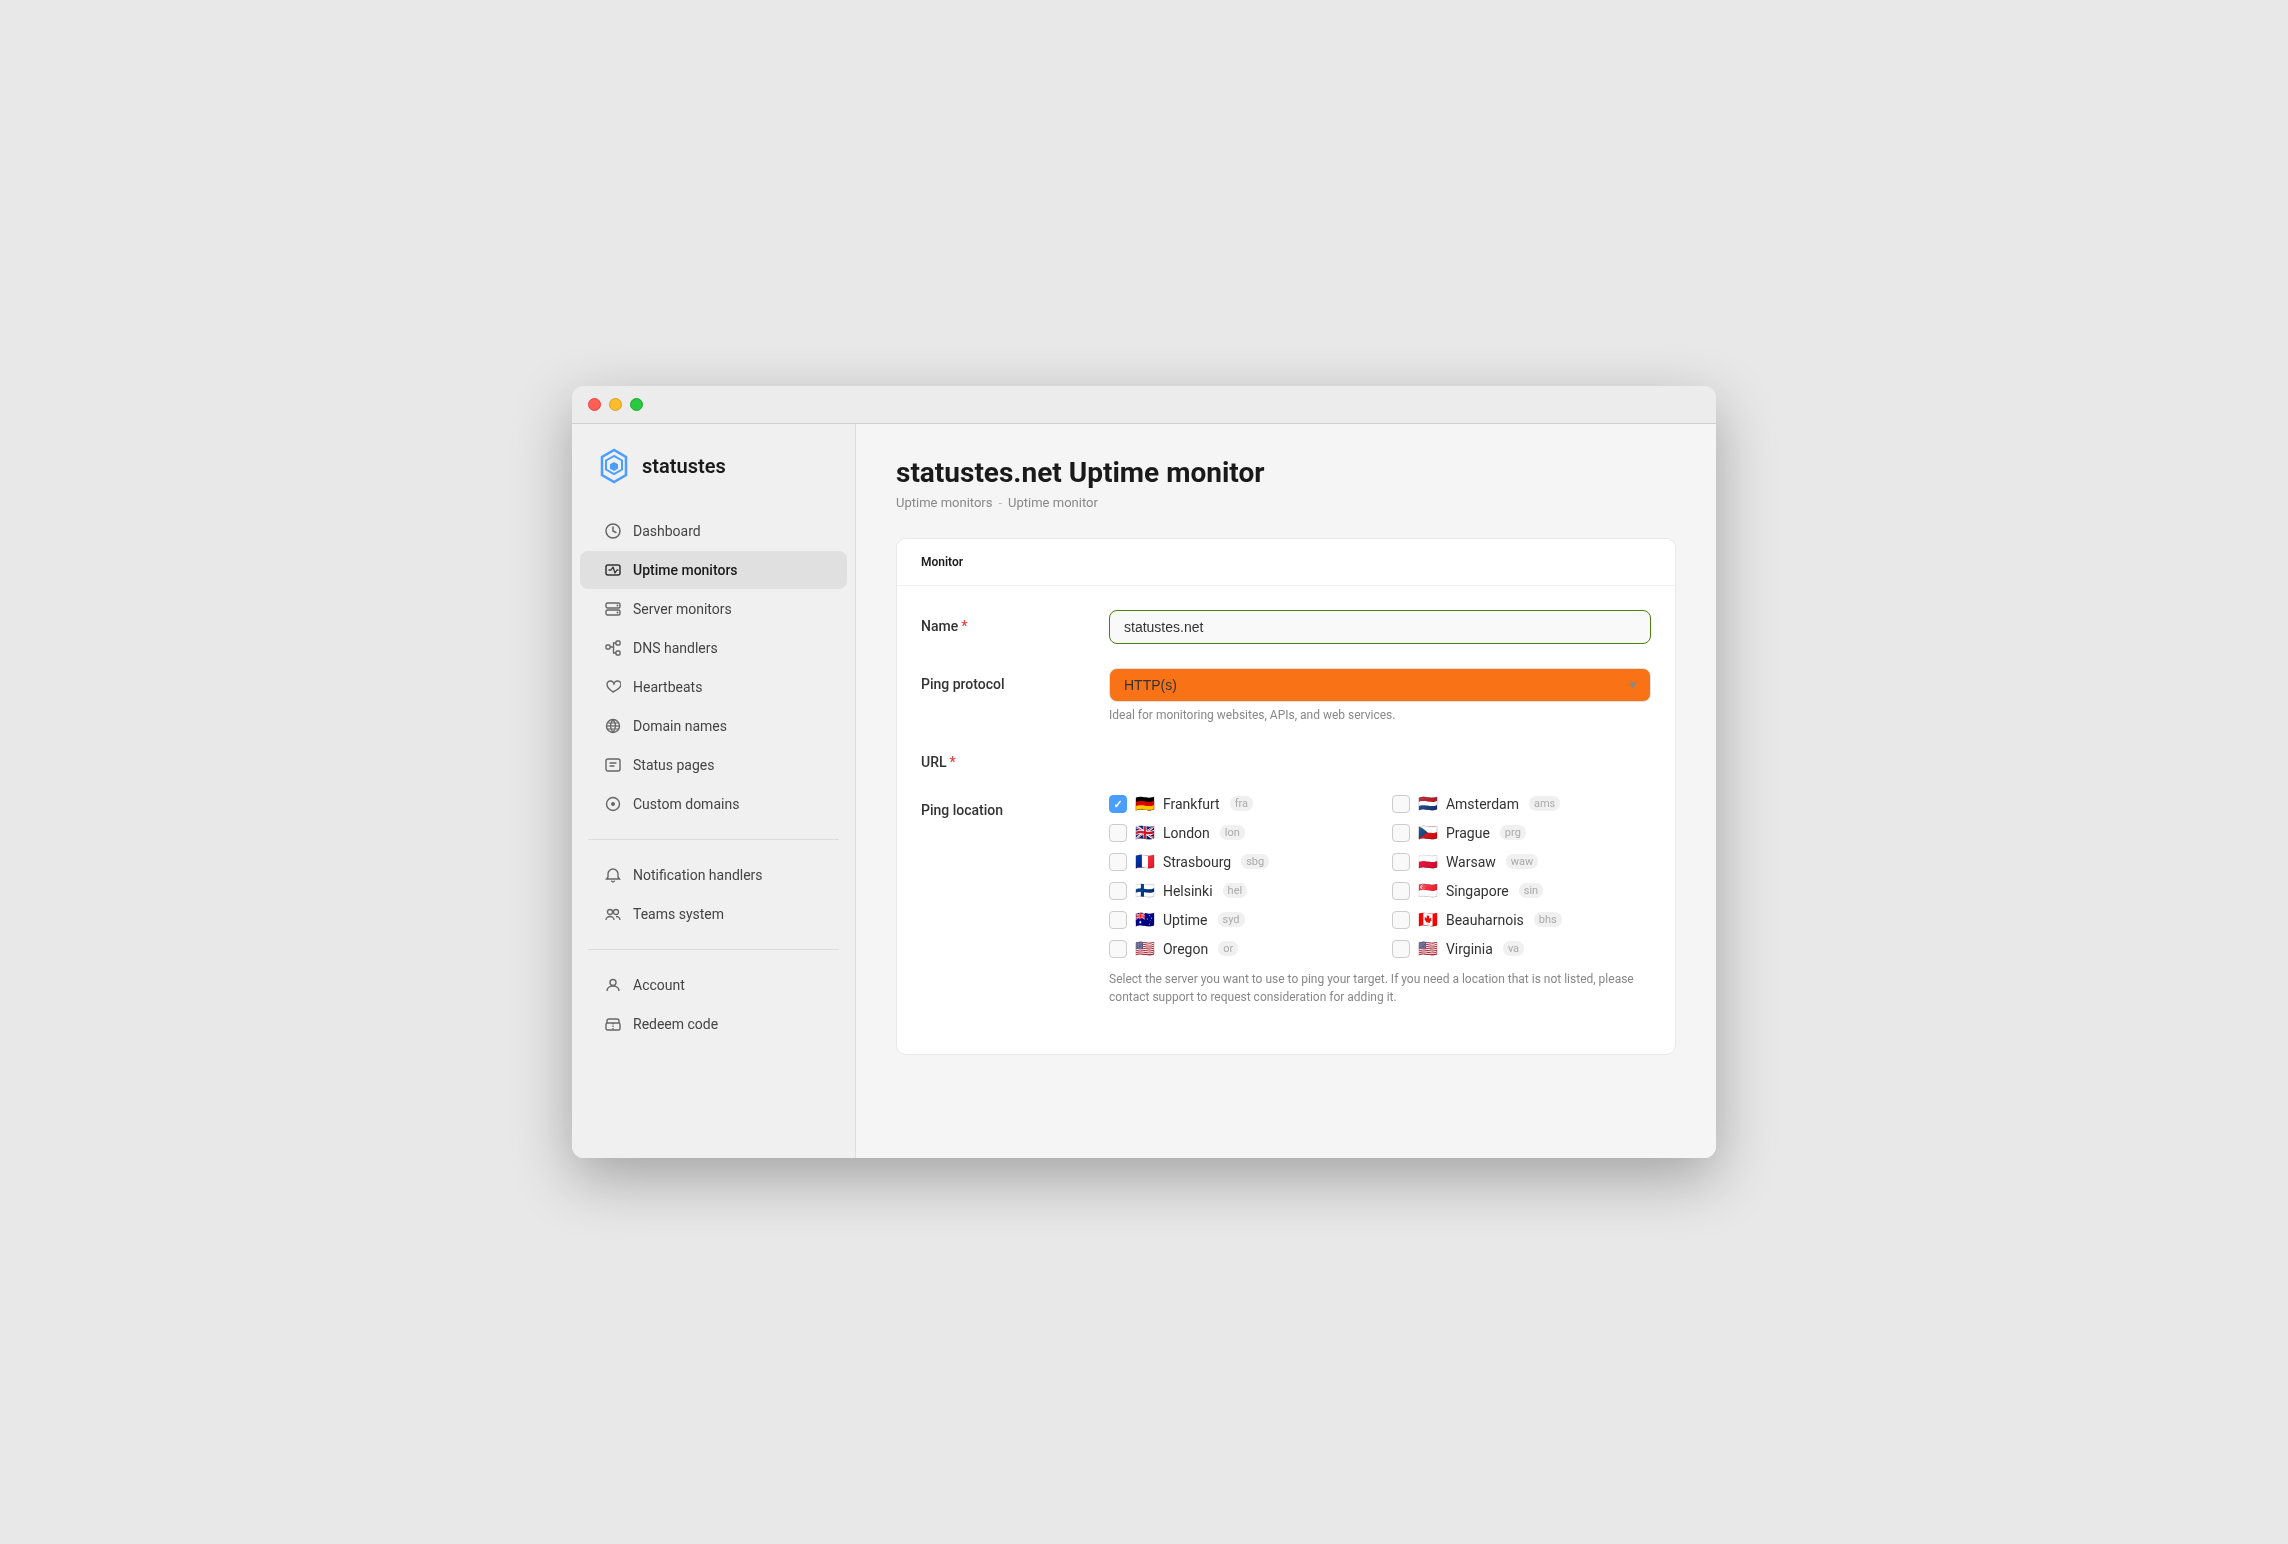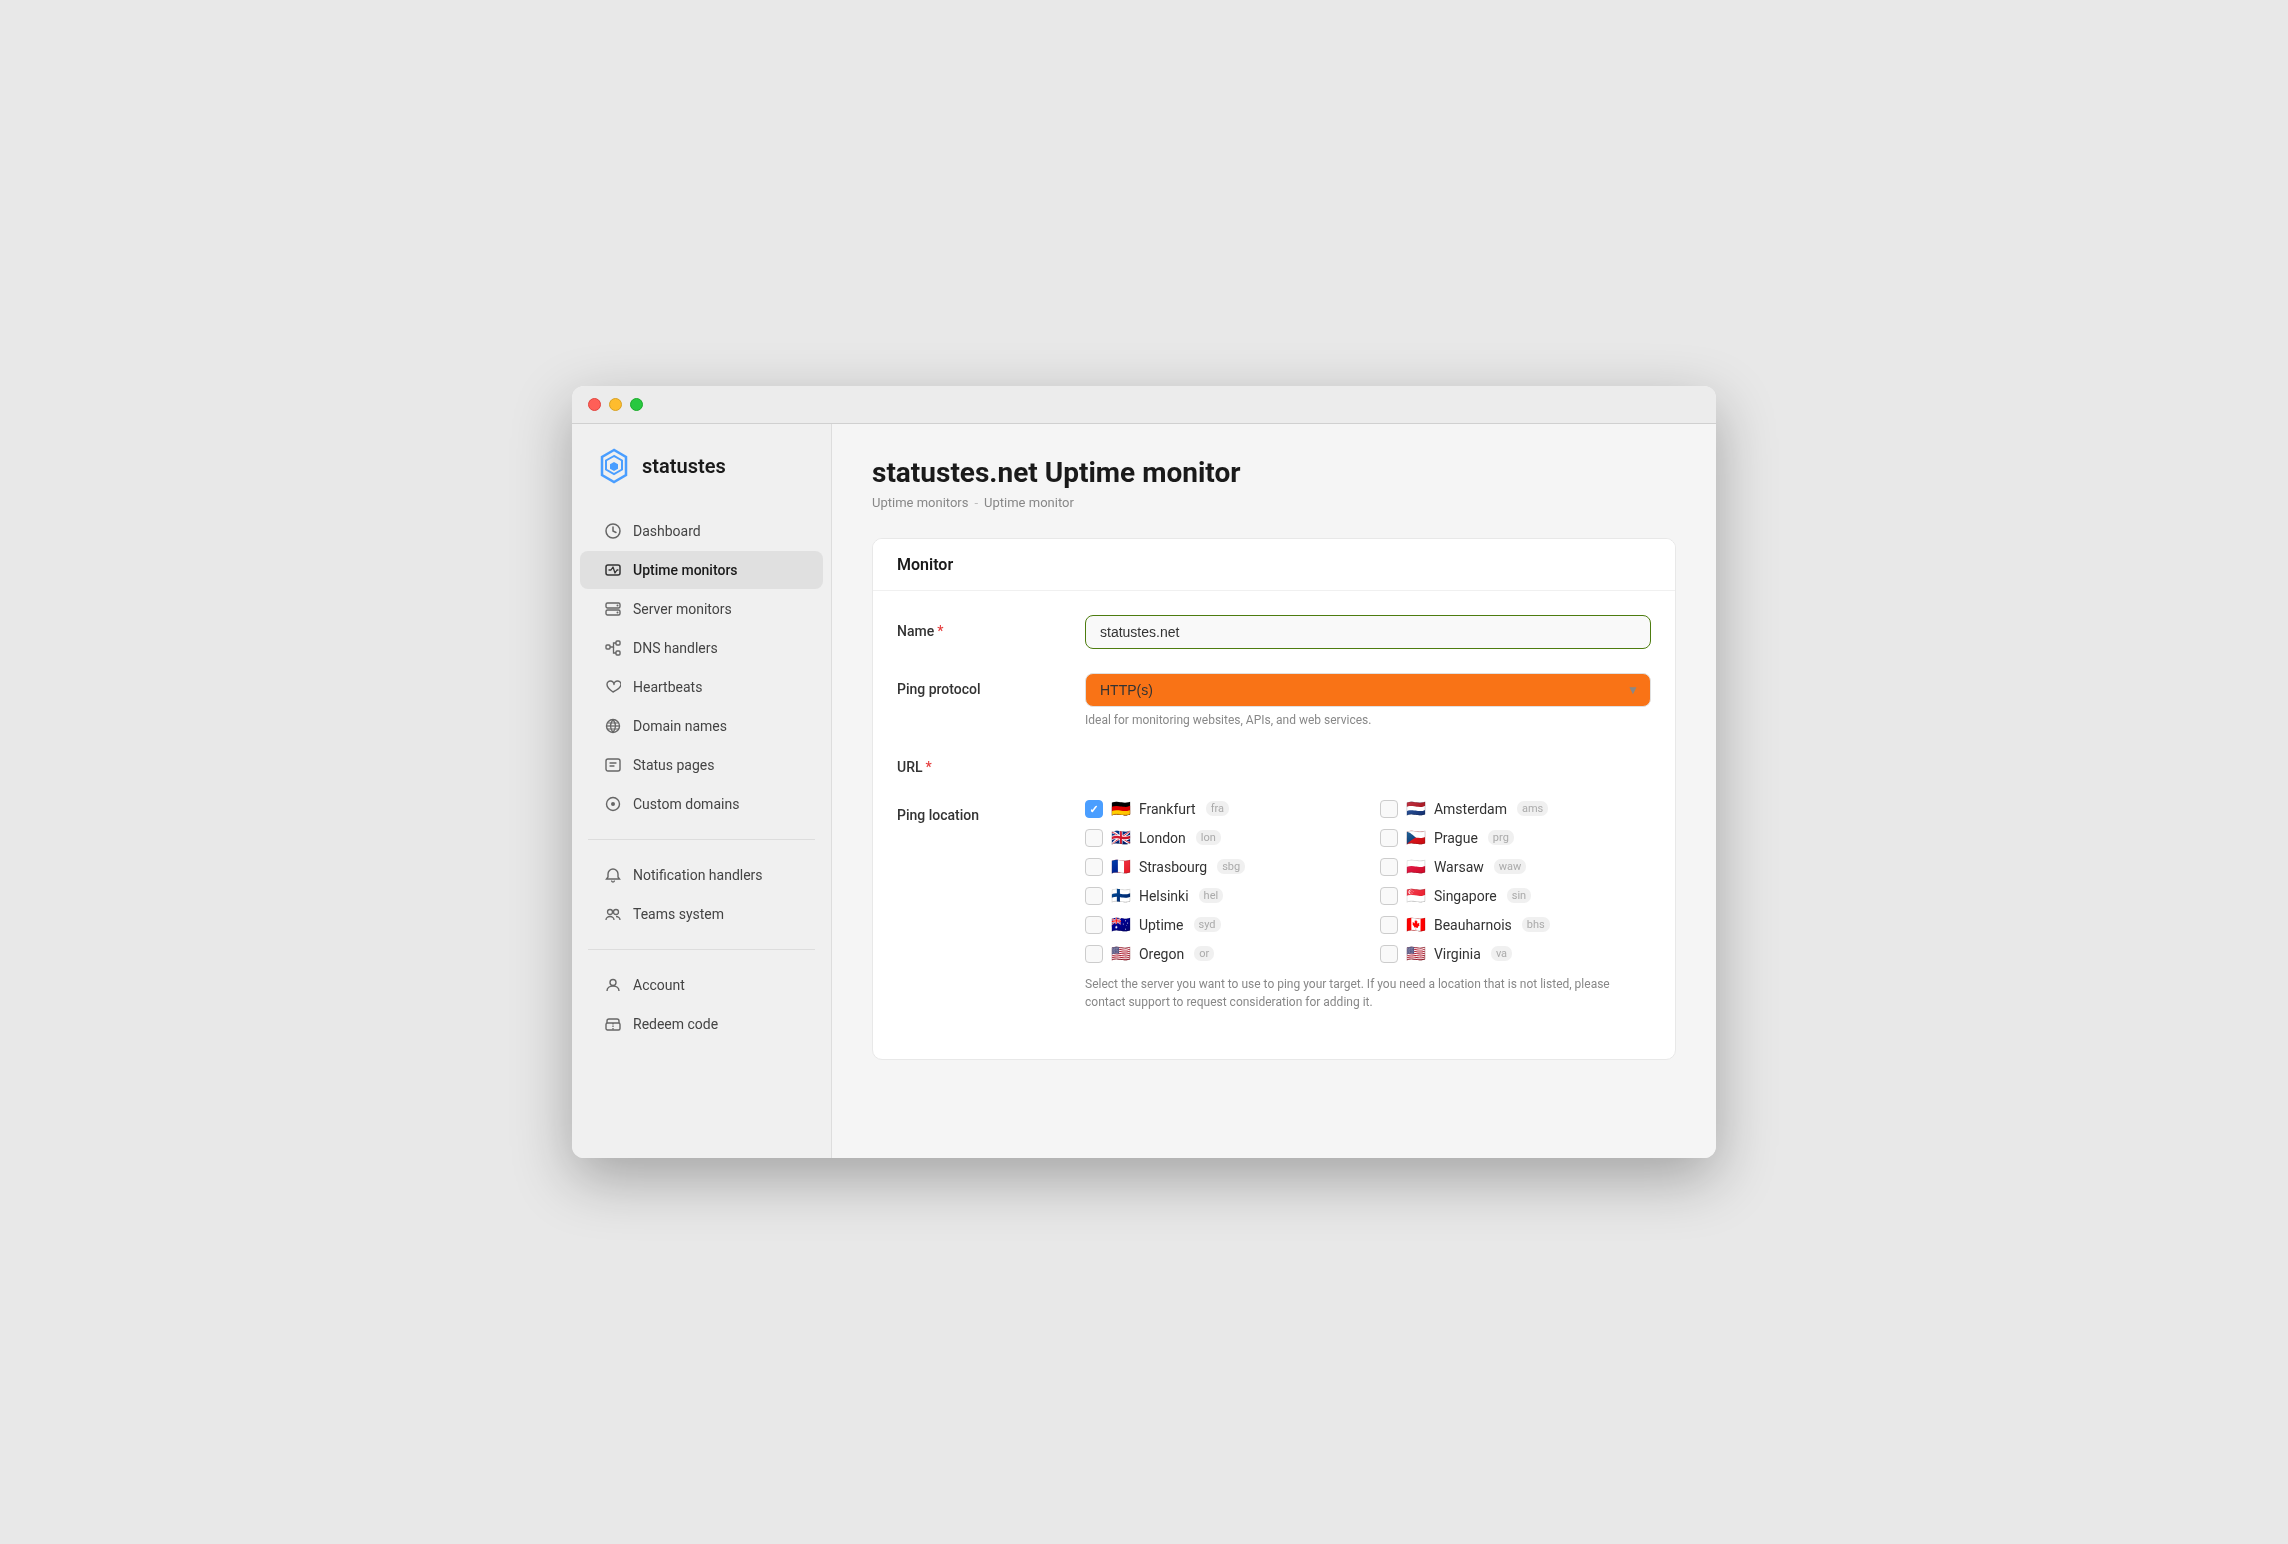--- a/index.html
+++ b/index.html
@@ -37,21 +37,21 @@
     }
     .tl-red { background: #ff5f57; border: 1px solid #e0443e; }
     .tl-yellow { background: #febc2e; border: 1px solid #d6a123; }
     .tl-green { background: #28c840; border: 1px solid #1aab29; }
     .app-body {
       display: flex;
       flex: 1;
       overflow: hidden;
     }
     .sidebar {
-      width: 260px;
+      width: 284px;
       background: #f0f0f0;
       border-right: 1px solid #ddd;
       padding: 24px 0;
       flex-shrink: 0;
       overflow-y: auto;
     }
     .sidebar-logo {
       display: flex;
       align-items: center;
       gap: 10px;
@@ -122,21 +122,21 @@
       color: #bbb;
     }
     .form-card {
       background: #ffffff;
       border-radius: 10px;
       border: 1px solid #e8e8e8;
       overflow: hidden;
     }
     .form-section-header {
       padding: 16px 24px;
-      font-size: 16px;
+      font-size: 12px;
       font-weight: 600;
       color: #1a1a1a;
       border-bottom: 1px solid #f0f0f0;
       background: #fff;
     }
     .form-body {
       padding: 24px;
     }
     .form-row {
       display: flex;

